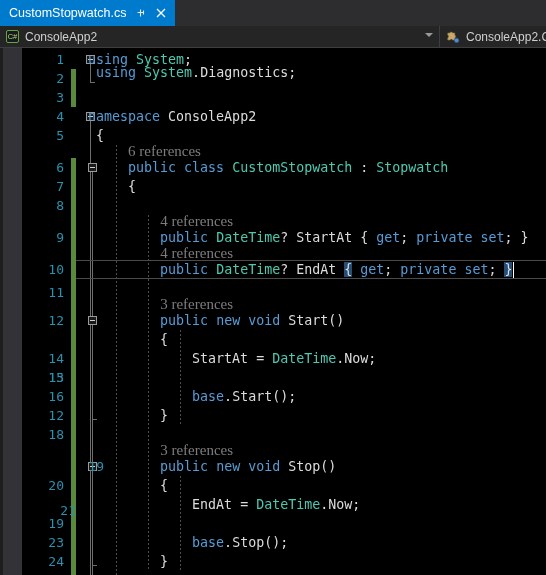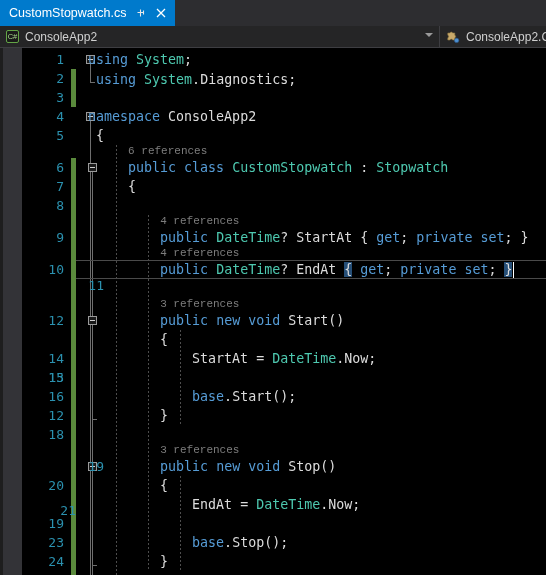--- a/index.html
+++ b/index.html
@@ -116,22 +116,22 @@
   }
   .code-line{
     position:absolute;left:88px;
     font-family:"DejaVu Sans Mono", monospace;
     font-size:13.3px;line-height:19px;
     white-space:pre;
     color:#dcdcdc;
   }
   .lens{
     position:absolute;left:88px;
-    font-family:Liberation Mono, monospace;
-    font-size:11px;line-height:13px;
+    font-family:Liberation Serif, serif;
+    font-size:15px;line-height:13px;
     color:#7d7d7d;white-space:pre;
   }
   .kw{color:#569cd6;}
   .type{color:#4ec9b0;}
   .id{color:#dcdcdc;}
   .brace{color:#dcdcdc;}
   .match{background:#264f78;color:#dcdcdc;}
   .caretline{
     position:absolute;left:76px;width:470px;height:19px;
     border-top:1px solid #4a4a4a;border-bottom:1px solid #4a4a4a;
@@ -213,21 +213,21 @@
         <div class="gutter-num" style="top: 2px;">1</div>
         <div class="gutter-num" style="top: 21px;">2</div>
         <div class="gutter-num" style="top: 40px;">3</div>
         <div class="gutter-num" style="top: 59px;">4</div>
         <div class="gutter-num" style="top: 78px;">5</div>
         <div class="gutter-num" style="top: 110px;">6</div>
         <div class="gutter-num" style="top: 129px;">7</div>
         <div class="gutter-num" style="top: 148px;">8</div>
         <div class="gutter-num" style="top: 180px;">9</div>
         <div class="gutter-num" style="top: 212px;">10</div>
-        <div class="gutter-num" style="top: 228px; margin-left: 40px;">11</div>
+        <div class="gutter-num" style="top: 235px;">11</div>
         <div class="gutter-num" style="top: 263px;">12</div>
         <div class="gutter-num" style="top: 282px; margin-top: 38px;">13</div>
         <div class="gutter-num" style="top: 301px;">14</div>
         <div class="gutter-num" style="top: 320px;">15</div>
         <div class="gutter-num" style="top: 339px;">16</div>
         <div class="gutter-num" style="top: 358px;">12</div>
         <div class="gutter-num" style="top: 377px;">18</div>
         <div class="gutter-num" style="top: 409px; margin-left: 40px;">19</div>
         <div class="gutter-num" style="top: 428px;">20</div>
         <div class="gutter-num" style="top: 453px; margin-left: 12px;">21</div>
@@ -238,21 +238,21 @@
       </div>
     <div id="lenses">
         <div class="lens" style="top: 97px; left: 128.1px;">6 references</div>
         <div class="lens" style="top: 167px; left: 160.18px;">4 references</div>
         <div class="lens" style="top: 199px; left: 160.18px;">4 references</div>
         <div class="lens" style="top: 250px; left: 160.18px;">3 references</div>
         <div class="lens" style="top: 396px; left: 160.18px;">3 references</div>
       </div>
     <div id="codelines">
         <div class="code-line" style="top: 2px;"><span class="kw">using</span> <span class="type">System</span><span class="brace">;</span></div>
-        <div class="code-line" style="top: 22px;"> <span class="kw">using</span> <span class="type">System</span><span class="brace">.</span><span class="id">Diagnostics</span><span class="brace">;</span></div>
+        <div class="code-line" style="top: 15px;"> <span class="kw">using</span> <span class="type">System</span><span class="brace">.</span><span class="id">Diagnostics</span><span class="brace">;</span></div>
         <div class="code-line" style="top: 59px;"><span class="kw">namespace</span> <span class="id">ConsoleApp2</span></div>
         <div class="code-line" style="top: 78px;"> <span class="brace">{</span></div>
         <div class="code-line" style="top: 110px;">     <span class="kw">public</span> <span class="kw">class</span> <span class="type">CustomStopwatch</span> <span class="brace">:</span> <span class="type">Stopwatch</span></div>
         <div class="code-line" style="top: 129px;">     <span class="brace">{</span></div>
         <div class="code-line" style="top: 180px;">         <span class="kw">public</span> <span class="type">DateTime</span><span class="brace">?</span> <span class="id">StartAt</span> <span class="brace">{</span> <span class="kw">get</span><span class="brace">;</span> <span class="kw">private</span> <span class="kw">set</span><span class="brace">;</span> <span class="brace">}</span></div>
         <div class="code-line" style="top: 212px;">         <span class="kw">public</span> <span class="type">DateTime</span><span class="brace">?</span> <span class="id">EndAt</span> <span class="match">{</span> <span class="kw">get</span><span class="brace">;</span> <span class="kw">private</span> <span class="kw">set</span><span class="brace">;</span> <span class="match">}</span></div>
         <div class="code-line" style="top: 263px;">         <span class="kw">public</span> <span class="kw">new</span> <span class="kw">void</span> <span class="id">Start</span><span class="brace">(</span><span class="brace">)</span></div>
         <div class="code-line" style="top: 282px;">         <span class="brace">{</span></div>
         <div class="code-line" style="top: 301px;">             <span class="id">StartAt</span> <span class="brace">=</span> <span class="type">DateTime</span><span class="brace">.</span><span class="id">Now</span><span class="brace">;</span></div>
         <div class="code-line" style="top: 339px;">             <span class="kw">base</span><span class="brace">.</span><span class="id">Start</span><span class="brace">(</span><span class="brace">)</span><span class="brace">;</span></div>

